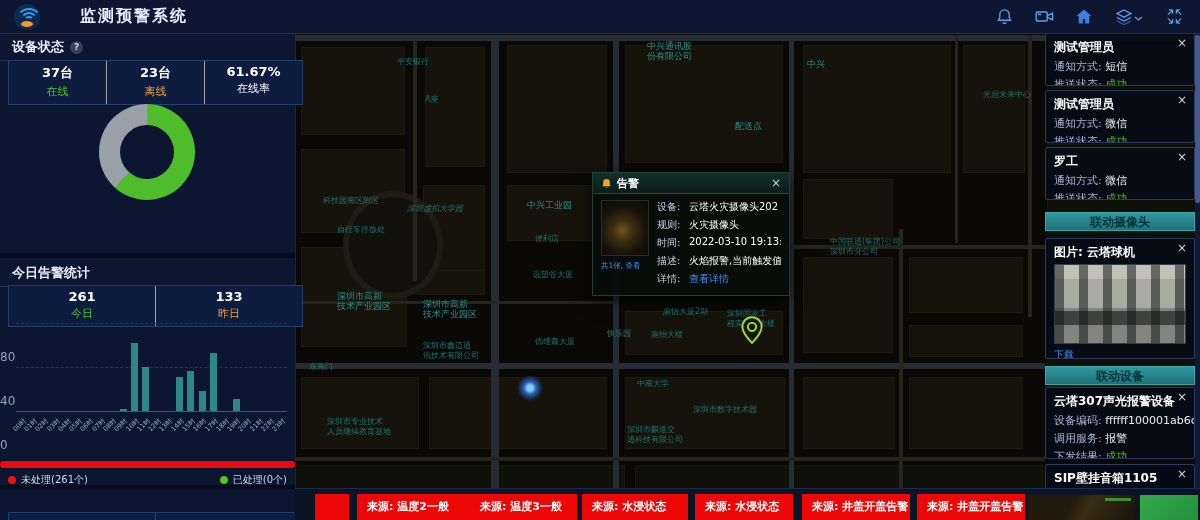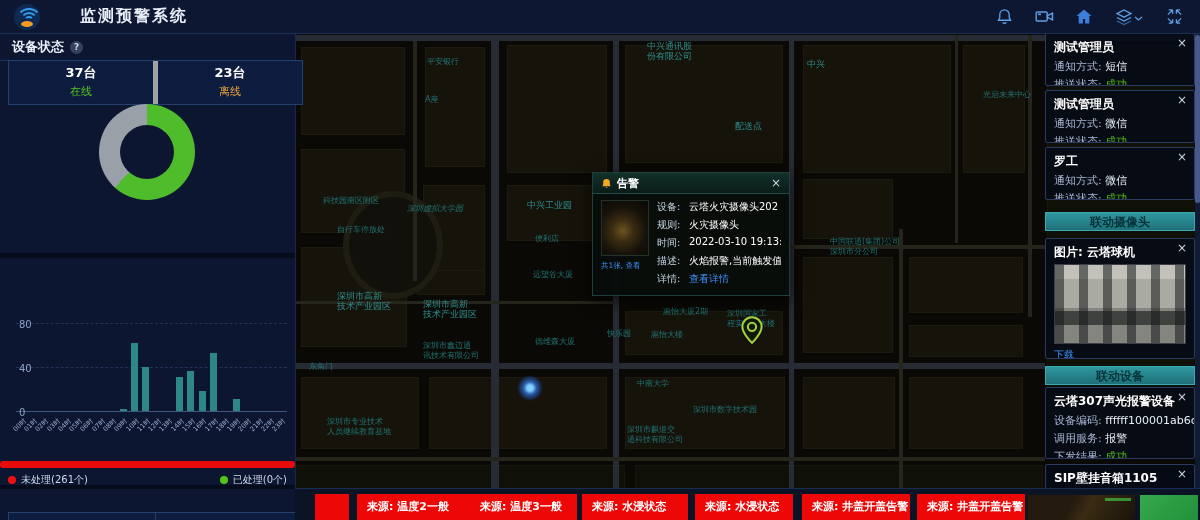--- a/index.html
+++ b/index.html
@@ -20,35 +20,35 @@
   .hicon svg{display:block;}
   
   .left{position:absolute;left:0;top:33px;width:295px;height:487px;background:#0c1630;
         border-right:1px solid #17264a;z-index:15;}
   .left>div{position:absolute;left:0;width:295px;box-sizing:border-box;}
   .sec-h{display:flex;align-items:center;gap:6px;font-size:13px;font-weight:bold;
          padding:3px 12px 4px;border-bottom:1px solid #1d3158;}
   .help{width:13px;height:13px;border-radius:50%;background:#33435f;color:#cfd8ea;
         font-size:9px;line-height:13px;text-align:center;cursor:pointer;}
   .stat-row{display:flex;border:1px solid #23406f;margin:0 8px;background:#0e1c40;}
-  .stat-cell{flex:1;text-align:center;padding:3px 0 5px;border-right:5px solid #a3a3a3;}
+  .stat-cell{flex:1;text-align:center;padding:3px 0 5px;border-right:1px solid #a3a3a3;}
   .stat-cell:last-child{border-right:none;}
   .stat-val{font-size:13px;font-weight:bold;color:#fff;}
   .stat-lab{font-size:11px;margin-top:2px;}
   .donut{width:96px;height:96px;border-radius:50%;position:relative;}
   .donut::after{content:"";position:absolute;left:21px;top:21px;width:54px;height:54px;border-radius:50%;background:#0c1630;}
   .legend-row{display:flex;justify-content:center;gap:22px;font-size:10px;color:#cfd8ea;}
   .lg-item{display:flex;align-items:center;gap:5px;}
   .dot{width:8px;height:8px;border-radius:50%;}
   .divider{height:5px;background:#070c1c;}
   
   .chart{height:120px;}
   .gline{position:absolute;left:16px;width:271px;border-top:1px dashed #223457;}
   .gax{position:absolute;left:16px;width:271px;border-top:1px solid #41547a;}
-  .ylab{position:absolute;left:19px;font-size:10px;color:#8fa3c8;}
+  .ylab{position:absolute;left:0;font-size:12px;color:#8fa3c8;margin-top:31px;}
   .bar{position:absolute;background:#2e8787;}
   .xtick{position:absolute;width:36px;text-align:right;font-size:6.5px;color:#9db0d4;
          transform:rotate(-45deg);transform-origin:100% 0;white-space:nowrap;}
   .redbar{position:absolute;left:8px;width:279px;height:7px;border-radius:3px;background:#e80b0b;}
   .proc-row{display:flex;justify-content:space-between;padding:0 8px;font-size:10px;color:#cfd8ea;}
   .month-row{display:flex;border:1px solid #23406f;margin:0 8px;background:#0e1c40;}
   .month-cell{flex:1;text-align:center;padding:5px 0 16px;border-right:1px solid #23406f;font-size:13px;font-weight:bold;color:#fff;}
   .month-cell:last-child{border-right:none;}
   
   .map{position:absolute;left:295px;top:33px;width:905px;height:455px;background:#0a0905;overflow:hidden;z-index:1;}
@@ -168,26 +168,43 @@
     </div>
     <div class="stat-row" style="top:27px">
         <div class="stat-cell">
           <div class="stat-val">37台</div>
           <div class="stat-lab" style="color: rgb(82, 196, 26);">在线</div>
         </div>
         <div class="stat-cell">
           <div class="stat-val">23台</div>
           <div class="stat-lab" style="color: rgb(233, 162, 59);">离线</div>
         </div>
+        <div class="stat-cell">
+          <div class="stat-val">61.67%</div>
+          <div class="stat-lab" style="color: rgb(255, 255, 255);">在线率</div>
+        </div>
       </div>
     <div style="top:71px;left:99px;width:96px">
       <div class="donut" id="donut" style="background: conic-gradient(rgb(79, 188, 43) 0deg, rgb(79, 188, 43) 61.67%, rgb(154, 160, 168) 61.67%, rgb(154, 160, 168) 100%);"></div>
     </div>
     <div class="divider" style="top:220px"></div>
 
+    <div class="sec-h" style="top:228px">
+      <span>今日告警统计</span>
+    </div>
+    <div class="stat-row" style="top:252px">
+        <div class="stat-cell">
+          <div class="stat-val">261</div>
+          <div class="stat-lab" style="color: rgb(82, 196, 26);">今日</div>
+        </div>
+        <div class="stat-cell">
+          <div class="stat-val">133</div>
+          <div class="stat-lab" style="color: rgb(233, 162, 59);">昨日</div>
+        </div>
+      </div>
     <div class="chart" style="top:288px" id="barchart">
         <div class="gline" style="top: 2px;"></div>
         <span class="ylab" style="top: -2px;">80</span>
         <div class="gline" style="top: 46px;"></div>
         <span class="ylab" style="top: 42px;">40</span>
         <div class="gax" style="top: 90px;"></div>
         <span class="ylab" style="top: 86px;">0</span>
         <span class="xtick" style="left: -14.3542px; top: 96px;">00时</span>
         <span class="xtick" style="left: -3.0625px; top: 96px;">01时</span>
         <span class="xtick" style="left: 8.22917px; top: 96px;">02时</span>
@@ -314,21 +331,21 @@
       <div class="road" style="left: 118px; top: 8px; width: 4px; height: 240px;"></div>
       <div class="road" style="left: 604px; top: 196px; width: 4px; height: 290px;"></div>
       <div class="road" style="left: 733px; top: 2px; width: 4px; height: 282px;"></div>
       <div class="road" style="left: 0px; top: 268px; width: 320px; height: 3px;"></div>
       <div class="road" style="left: 490px; top: 212px; width: 260px; height: 4px;"></div>
       <div class="road" style="left: 0px; top: 424px; width: 750px; height: 4px;"></div>
       <div class="road" style="left: 660px; top: 2px; width: 3px; height: 208px;"></div>
       <div class="mlabel b" style="left: 352px; top: 8px;">中兴通讯股
 份有限公司</div>
       <div class="mlabel b" style="left: 512px; top: 26px;">中兴</div>
-      <div class="mlabel" style="left: 132px; top: 24px;">平安银行</div>
+      <div class="mlabel" style="left: 102px; top: 24px;">平安银行</div>
       <div class="mlabel" style="left: 688px; top: 57px;">光启未来中心</div>
       <div class="mlabel" style="left: 130px; top: 62px;">A座</div>
       <div class="mlabel b" style="left: 440px; top: 88px;">配送点</div>
       <div class="mlabel" style="left: 28px; top: 163px;">科技园南区附区</div>
       <div class="mlabel" style="left: 112px; top: 171px; font-style: italic;">深圳虚拟大学园</div>
       <div class="mlabel b" style="left: 232px; top: 167px;">中兴工业园</div>
       <div class="mlabel" style="left: 42px; top: 192px;">自行车停放处</div>
       <div class="mlabel" style="left: 240px; top: 201px;">便利店</div>
       <div class="mlabel" style="left: 535px; top: 204px;">中国联通(集团)公司
 深圳市分公司</div>

